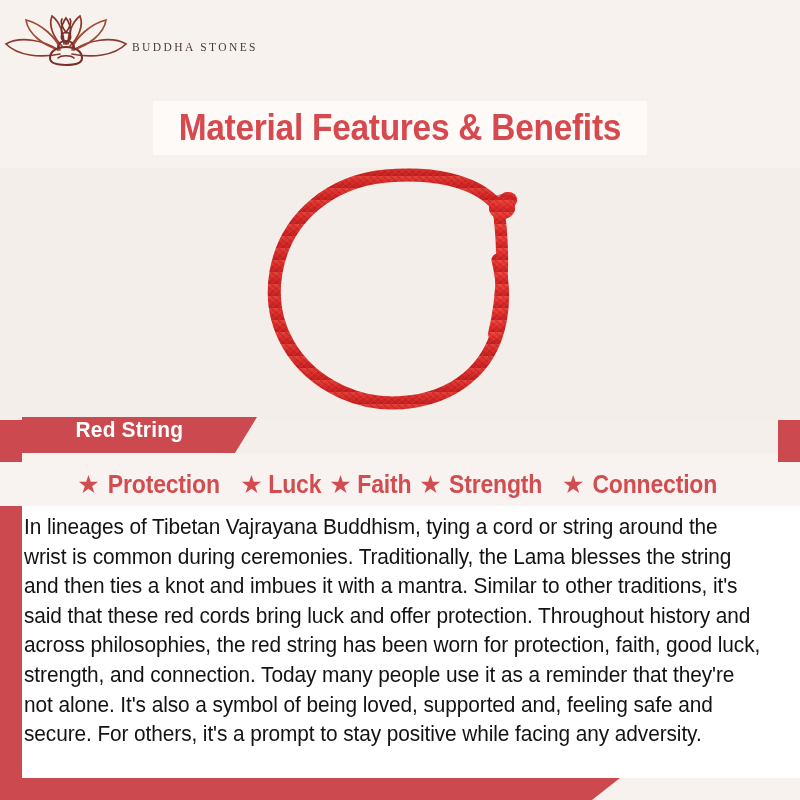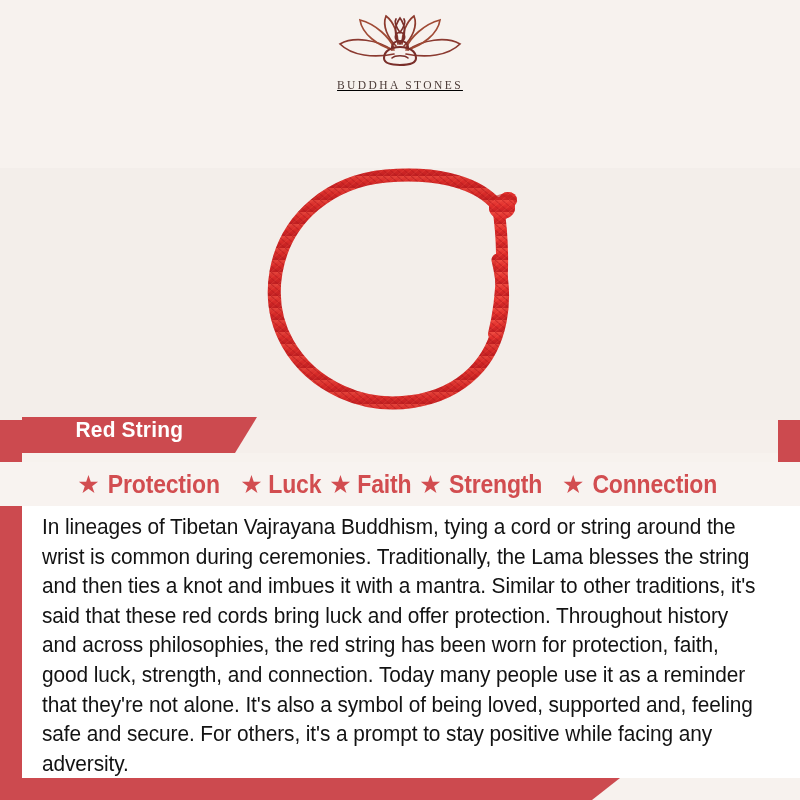--- a/index.html
+++ b/index.html
@@ -31,21 +31,21 @@
     clip-path: polygon(0 0, 100% 0, calc(100% - 28px) 100%, 0 100%);
   }
 
   
   #header {
     position:absolute; top:0; left:0; right:0; height:168px;
     background:#f7f2ee;
   }
   #logo-block {
     position:absolute; top:14px; left:0; right:0;
-    display:flex; flex-direction:column; align-items:center;text-decoration:underline;
+    display:flex; flex-direction:row; align-items:center;
   }
   #logo-mark { width:132px; height:62px; display:block; }
   #logo-wordmark {
     margin-top:3px;
     font-family:"Liberation Serif", serif;
     font-size:11.5px; letter-spacing:2.4px;
     color:#4a3a36; font-weight:400;
   }
 
   #title-banner {
@@ -101,21 +101,21 @@
   .feature-label {
     color:#d24d50; font-size:25px; font-weight:bold;
     transform:scaleX(0.92); letter-spacing:-0.2px;
   }
   .feature.gap-wide { margin-left:10px; }
 
   
   #body-panel {
     position:absolute; top:506px; left:22px; right:0; bottom:22px;
     background:#ffffff;
-    padding:7px 18px 0 20px;
+    padding:7px 18px 0 2px;
   }
   #body-text {
     color:#131313;
     font-size:21.4px;
     line-height:29.6px;
     font-weight:500;
     transform:scaleX(0.975);
     transform-origin:left top;
     letter-spacing:-0.1px;
   }
@@ -153,20 +153,23 @@
         <path d="M58 34 C 58 29, 62 27, 66 27 C 70 27, 74 29, 74 34" stroke="#7a2f2a" stroke-width="2.1"></path>
 
         <path d="M50 44 C 50 37, 57 33, 66 33 C 75 33, 82 37, 82 44 C 82 49, 75 51, 66 51 C 57 51, 50 49, 50 44 Z" stroke="#7a2f2a" stroke-width="2.1"></path>
 
         <path d="M58 44 C 61 41, 71 41, 74 44" stroke="#7a2f2a" stroke-width="1.6"></path>
       </g>
     </svg>
     <div id="logo-wordmark">BUDDHA STONES</div>
   </div>
 
+  <div id="title-banner">
+    <div id="title-text">Material Features &amp; Benefits</div>
+  </div>
 </div>
 
 <div id="photo-area">
   <svg id="bracelet-svg" width="330" height="260" viewBox="0 0 330 260">
     <defs>
       <linearGradient id="cordGrad" x1="0" y1="0" x2="0" y2="1">
         <stop offset="0%" stop-color="#ee4a40"></stop>
         <stop offset="45%" stop-color="#e22f2c"></stop>
         <stop offset="100%" stop-color="#c41f22"></stop>
       </linearGradient>

